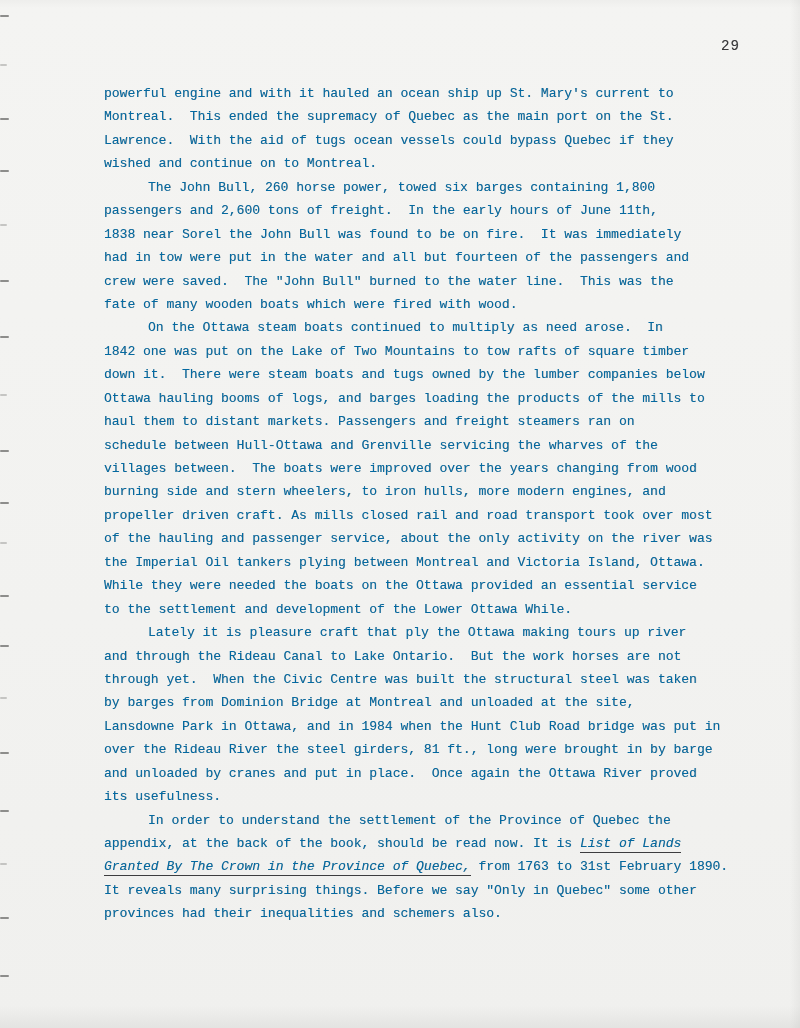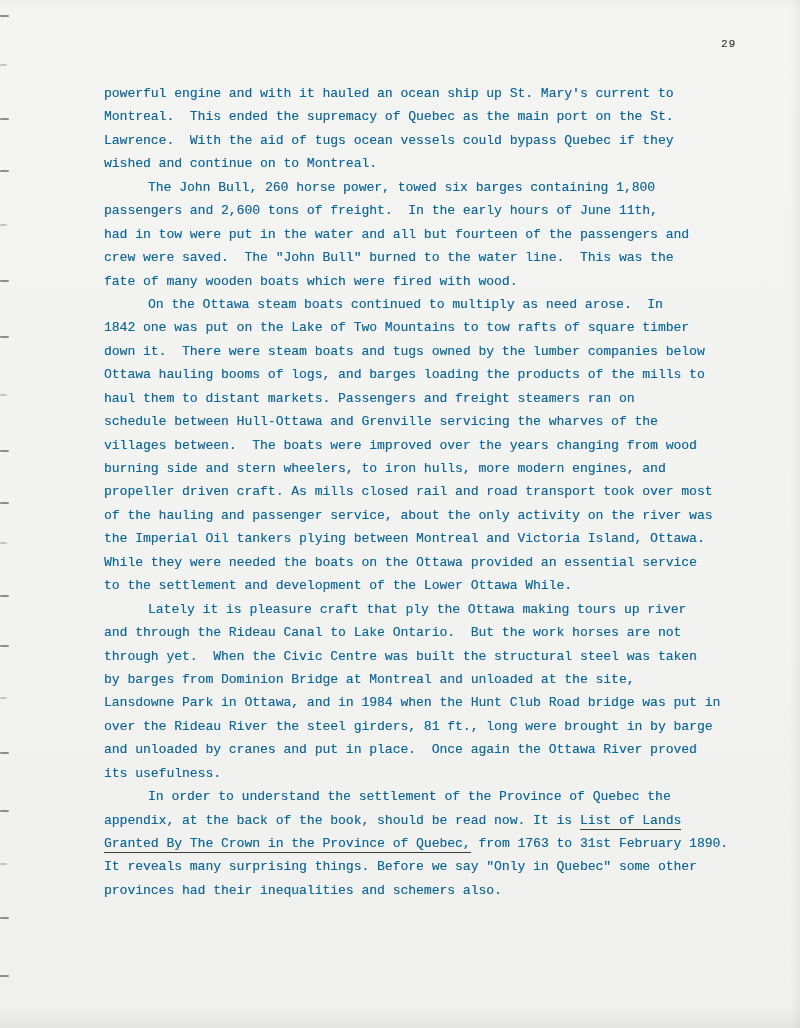--- a/index.html
+++ b/index.html
@@ -21,21 +21,21 @@
     background:
       linear-gradient(to top, rgba(120,120,118,0.10), rgba(120,120,118,0.0) 22px),
       linear-gradient(to left, rgba(120,120,118,0.08), rgba(120,120,118,0.0) 10px),
       linear-gradient(to bottom, rgba(120,120,118,0.05), rgba(120,120,118,0.0) 8px),
       linear-gradient(180deg, #f4f4f2 0%, #f2f2f0 60%, #f0f0ee 100%);
   }
   .page-number {
     position: absolute;
     left: 721px;
     top: 38px;
-    font-size: 11px;
+    font-size: 14px;
     color: #3a3a3c;
     letter-spacing: 1px;
     text-shadow: 0.3px 0.3px 0.4px rgba(60,60,60,0.45);
   }
   .doc-body {
     position: absolute;
     left: 104px;
     top: 82px;
     width: 660px;
     font-size: 13px;
@@ -46,20 +46,21 @@
   .line {
     white-space: pre;
     height: 23.45px;
   }
   .line.indent {
     text-indent: 44px;
   }
   .u {
     border-bottom: 1.4px solid #3d3d3f;
     padding-bottom: 1px;
+    font-style: italic;
   }
   .tick {
     position: absolute;
     left: 0;
     width: 9px;
     height: 2px;
     background: #8d8d8b;
     border-radius: 1px;
   }
   .tick.faint { opacity: 0.45; width: 7px; }
@@ -93,20 +94,21 @@
 
 <div class="page-number">29</div>
 
 <div class="doc-body">
     <div class="line"><span class="">powerful engine and with it hauled an ocean ship up St. Mary's current to</span></div>
     <div class="line"><span class="">Montreal.  This ended the supremacy of Quebec as the main port on the St.</span></div>
     <div class="line"><span class="">Lawrence.  With the aid of tugs ocean vessels could bypass Quebec if they</span></div>
     <div class="line"><span class="">wished and continue on to Montreal.</span></div>
     <div class="line indent"><span class="">The John Bull, 260 horse power, towed six barges containing 1,800</span></div>
     <div class="line"><span class="">passengers and 2,600 tons of freight.  In the early hours of June 11th,</span></div>
+    <div class="line"><span class="">1838 near Sorel the John Bull was found to be on fire.  It was immediately</span></div>
     <div class="line"><span class="">had in tow were put in the water and all but fourteen of the passengers and</span></div>
     <div class="line"><span class="">crew were saved.  The "John Bull" burned to the water line.  This was the</span></div>
     <div class="line"><span class="">fate of many wooden boats which were fired with wood.</span></div>
     <div class="line indent"><span class="">On the Ottawa steam boats continued to multiply as need arose.  In</span></div>
     <div class="line"><span class="">1842 one was put on the Lake of Two Mountains to tow rafts of square timber</span></div>
     <div class="line"><span class="">down it.  There were steam boats and tugs owned by the lumber companies below</span></div>
     <div class="line"><span class="">Ottawa hauling booms of logs, and barges loading the products of the mills to</span></div>
     <div class="line"><span class="">haul them to distant markets. Passengers and freight steamers ran on</span></div>
     <div class="line"><span class="">schedule between Hull-Ottawa and Grenville servicing the wharves of the</span></div>
     <div class="line"><span class="">villages between.  The boats were improved over the years changing from wood</span></div>

